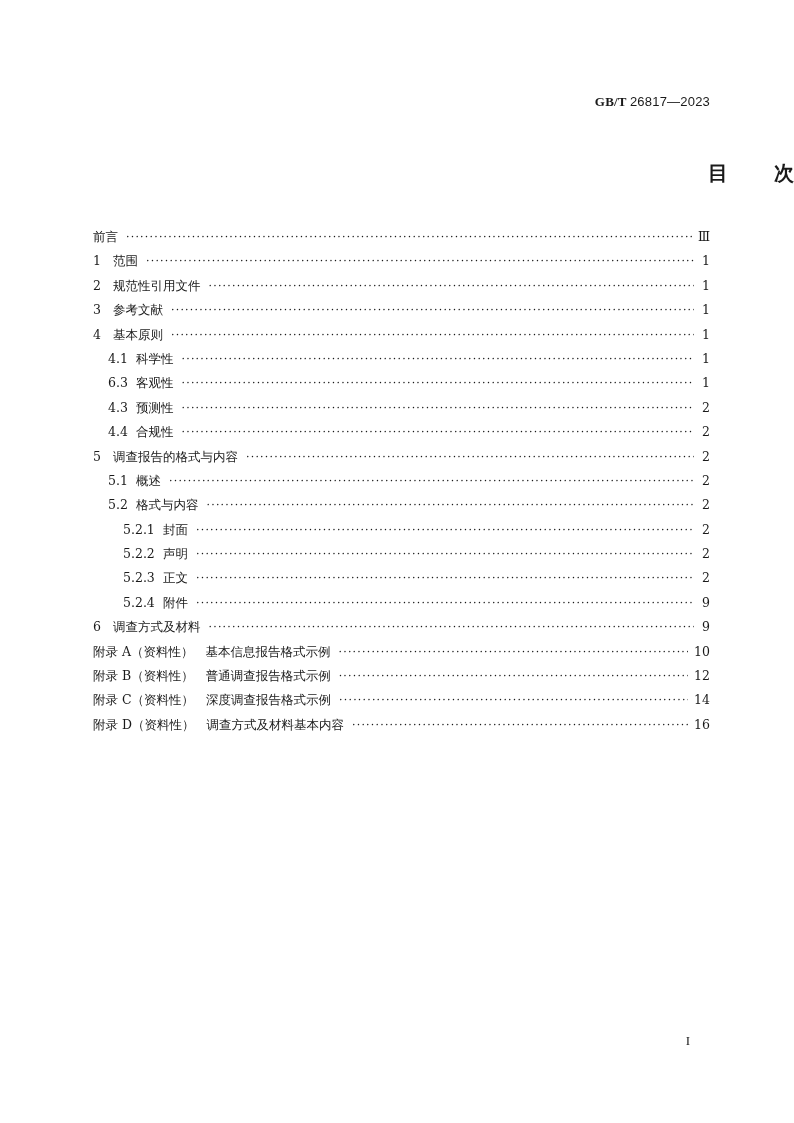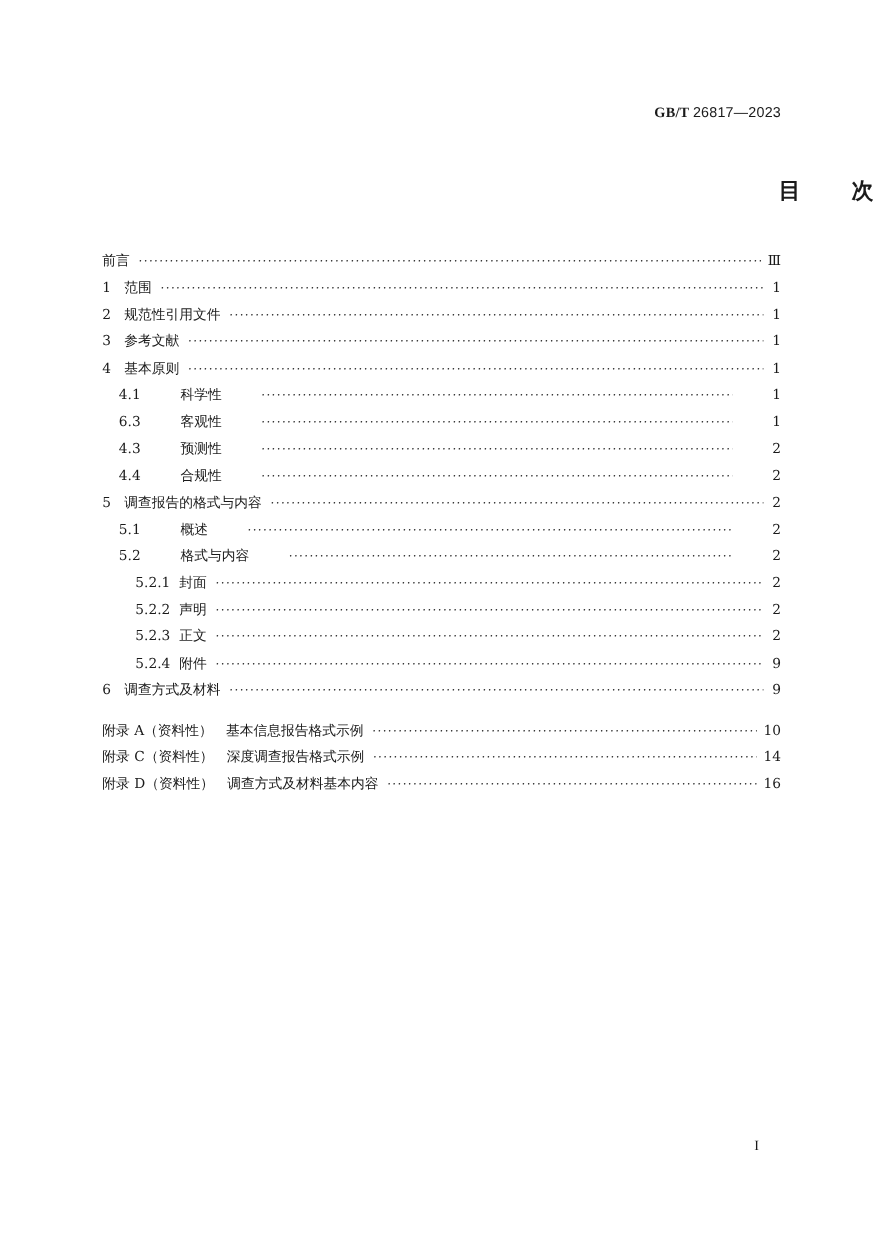--- a/index.html
+++ b/index.html
@@ -13,25 +13,25 @@
     .title span { display: inline-block; }
     .title .gap { width: 46px; }
     .toc { position: absolute; top: 227px; left: 93px; width: 617px; }
     .row { display: flex; align-items: baseline; height: 24.4px; font-size: 12.5px; line-height: 20px; }
     .row .num { white-space: nowrap; }
     .row .txt { white-space: nowrap; }
     .row .dots { flex: 1; overflow: hidden; white-space: nowrap; margin: 0 6px 0 8px; letter-spacing: 1.2px; font-size: 11px; }
     .row .dots::before { content: "··············································································································································································"; }
     .row .pg { min-width: 10px; text-align: right; white-space: nowrap; }
     .lvl1 .num { width: 20px; }
-    .lvl2 { padding-left: 15px; gap: 28px; }
+    .lvl2 { padding-left: 15px; }
     .lvl2 .num { width: 28px; }
     .lvl3 { padding-left: 30px; }
     .lvl3 .num { width: 40px; }
-    .appx .num { margin-right: 12px; margin-top: 12px; }
+    .appx .num { margin-right: 12px; }
     .footer-page { position: absolute; top: 1033px; right: 104px; font-size: 13px;
                    font-family: "Liberation Serif", serif; }
   </style>
 </head>
 <body>
 
 <div class="header-code">
   <span>GB/T</span>
   <span class="num">26817—2023</span>
 </div>
@@ -142,20 +142,26 @@
       <span class="dots"></span>
       <span class="pg">9</span>
     </div>
     <div class="row appx">
       <span class="num">附录 A（资料性）</span>
       <span class="txt">基本信息报告格式示例</span>
       <span class="dots"></span>
       <span class="pg">10</span>
     </div>
     <div class="row appx">
+      <span class="num">附录 B（资料性）</span>
+      <span class="txt">普通调查报告格式示例</span>
+      <span class="dots"></span>
+      <span class="pg">12</span>
+    </div>
+    <div class="row appx">
       <span class="num">附录 C（资料性）</span>
       <span class="txt">深度调查报告格式示例</span>
       <span class="dots"></span>
       <span class="pg">14</span>
     </div>
     <div class="row appx">
       <span class="num">附录 D（资料性）</span>
       <span class="txt">调查方式及材料基本内容</span>
       <span class="dots"></span>
       <span class="pg">16</span>

